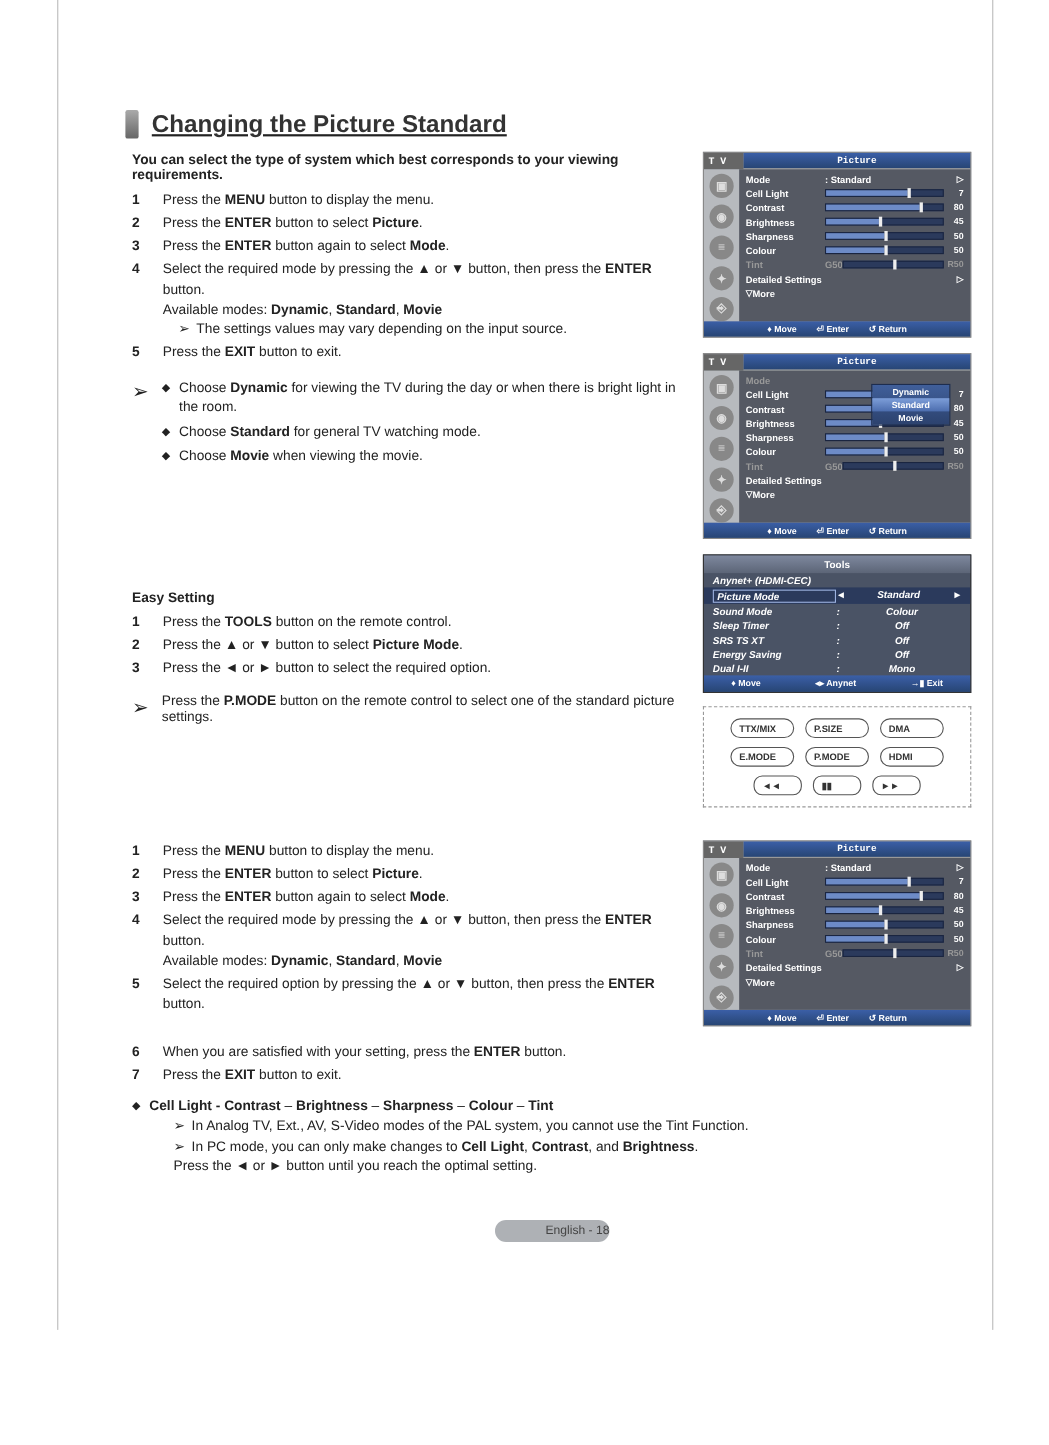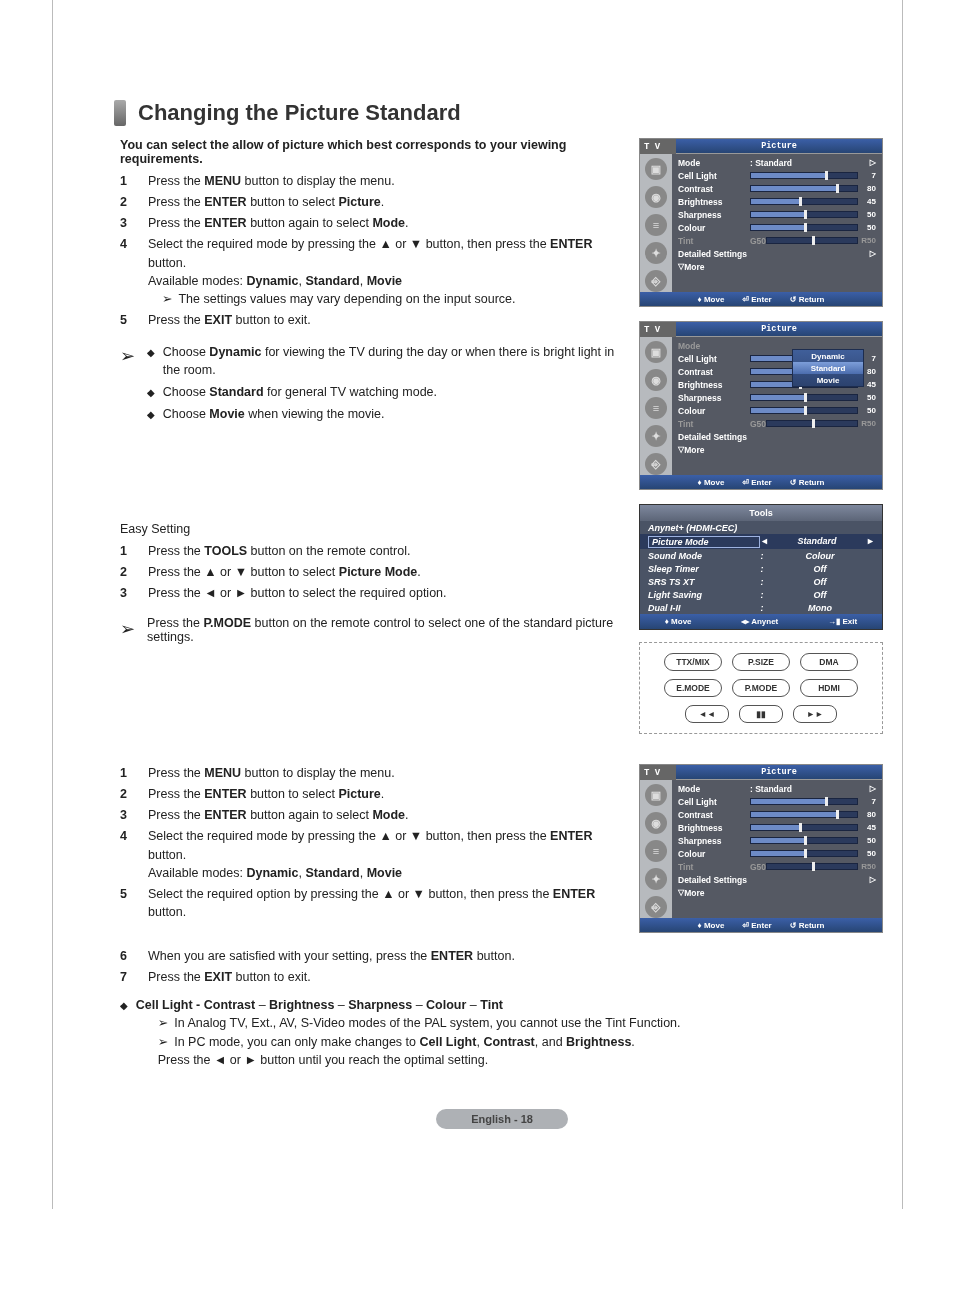--- a/index.html
+++ b/index.html
@@ -19,20 +19,21 @@
   .vline{position:absolute;top:0;bottom:0;border-left:1px solid #bbb;}
   .content{
     padding:100px 70px 40px 120px;
     box-sizing:border-box;
   }
 
   
   .section-title{
     display:flex;align-items:center;gap:12px;
     margin:0 0 12px -6px;
+    text-decoration:underline;
   }
   .section-title .bar{width:12px;height:26px;background:linear-gradient(#aaa,#666);border-radius:2px;}
   .section-title h2{margin:0;font-size:22px;font-weight:bold;color:#333;}
 
   .two-col{display:flex;gap:18px;align-items:flex-start;}
   .left-col{flex:1;}
   .right-col{width:245px;}
 
   .intro{font-weight:bold;margin:0 0 6px 0;}
   ol.steps{margin:0;padding:0;list-style:none;}
@@ -42,21 +43,21 @@
   .sub-arrow{display:flex;gap:6px;margin-left:14px;line-height:1.45;}
   .sub-arrow .ar{flex-shrink:0;}
   .arrow-block{display:flex;gap:12px;align-items:flex-start;margin-top:14px;}
   .arrow-block .ar{font-size:18px;margin-top:2px;flex-shrink:0;}
   .bullets{padding:0;margin:0;list-style:none;}
   .bullets li{display:flex;gap:8px;margin-bottom:4px;line-height:1.45;}
   .bullets li .diamond{font-size:10px;margin-top:3px;flex-shrink:0;}
 
   b{font-weight:bold;}
 
-  .subhead{font-weight:normal;margin-top:18px;margin-bottom:6px;}
+  .subhead{font-weight:bold;margin-top:32px;margin-bottom:6px;}
 
   
   .osd{
     width:244px;background:#9ca1a9;margin-bottom:14px;
     font-size:8.5px;font-weight:bold;color:#fff;
     box-sizing:border-box;border:1px solid #888;
   }
   .osd .top{display:flex;font-family:Liberation Mono, monospace;}
   .osd .tv-label{width:32px;background:#666;color:#fff;font-size:9px;padding:3px 0 0 4px;}
   .osd .header{flex:1;display:flex;align-items:center;justify-content:center;
@@ -112,29 +113,29 @@
   
   .remote{
     width:244px;height:92px;border:1px dashed #999;background:#fff;
     display:flex;flex-direction:column;gap:8px;padding:10px 6px;box-sizing:border-box;
     align-items:center;justify-content:center;
   }
   .remote .brow{display:flex;gap:10px;justify-content:center;}
   .remote .btn{
     background:#fff;border:1.5px solid #555;border-radius:12px;
     padding:3px 7px;font-size:8.5px;font-weight:bold;color:#333;
-    min-width:42px;text-align:center;
+    min-width:42px;text-align:left;
   }
   .remote .brow.nav .btn{min-width:28px;border-radius:8px;}
 
   
   .page-pill{
-    width:132px;margin:40px auto 0 auto;background:#aeb1b5;
-    border-radius:14px;text-align:center;padding:4px 0;font-size:11px;
-    font-weight:bold;color:#444;
+    width:104px;margin:40px auto 0 auto;background:#aeb1b5;
+    border-radius:14px;text-align:right;padding:4px 0;font-size:11px;
+    font-weight:normal;color:#444;
   }
   .page-meta{
     position:absolute;bottom:18px;left:60px;right:30px;
     display:flex;justify-content:space-between;font-size:11px;color:#555;
     font-family:Arial,sans-serif;
   }
 
   .spacer{height:30px;}
 </style>
 </head>
@@ -146,21 +147,21 @@
 
   <div class="content">
 
     <div class="section-title">
       <div class="bar"></div>
       <h2>Changing the Picture Standard</h2>
     </div>
 
     <div class="two-col">
       <div class="left-col">
-        <p class="intro">You can select the allow of picture which best corresponds to your viewing requirements.</p>
+        <p class="intro">You can select the type of system which best corresponds to your viewing requirements.</p>
 
         <ol class="steps">
           <li>
               <span class="num">1</span>
               <span class="body"><span>Press the </span><b>MENU</b><span> button to display the menu.</span></span>
             </li>
           <li>
               <span class="num">2</span>
               <span class="body"><span>Press the </span><b>ENTER</b><span> button to select </span><b>Picture</b><span>.</span></span>
             </li>
@@ -448,21 +449,21 @@
               <span class="lbl">Sleep Timer</span>
               <span class="col">:</span>
               <span class="val">Off</span>
             </div>
           <div class="row">
               <span class="lbl">SRS TS XT</span>
               <span class="col">:</span>
               <span class="val">Off</span>
             </div>
           <div class="row">
-              <span class="lbl">Light Saving</span>
+              <span class="lbl">Energy Saving</span>
               <span class="col">:</span>
               <span class="val">Off</span>
             </div>
           <div class="row">
               <span class="lbl">Dual I-II</span>
               <span class="col">:</span>
               <span class="val">Mono</span>
             </div>
           <div class="foot">
             <span>♦ <span>Move</span></span>

